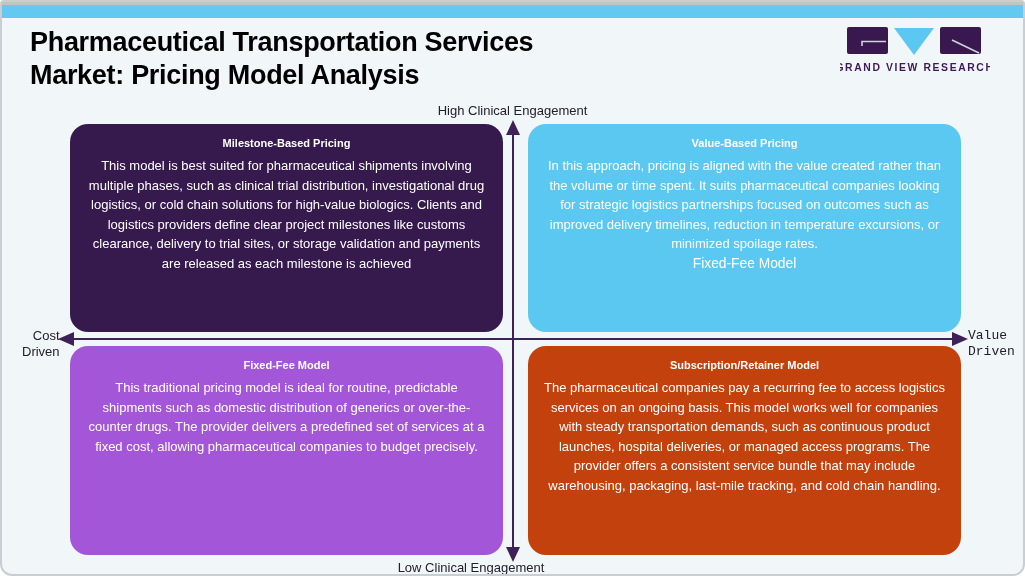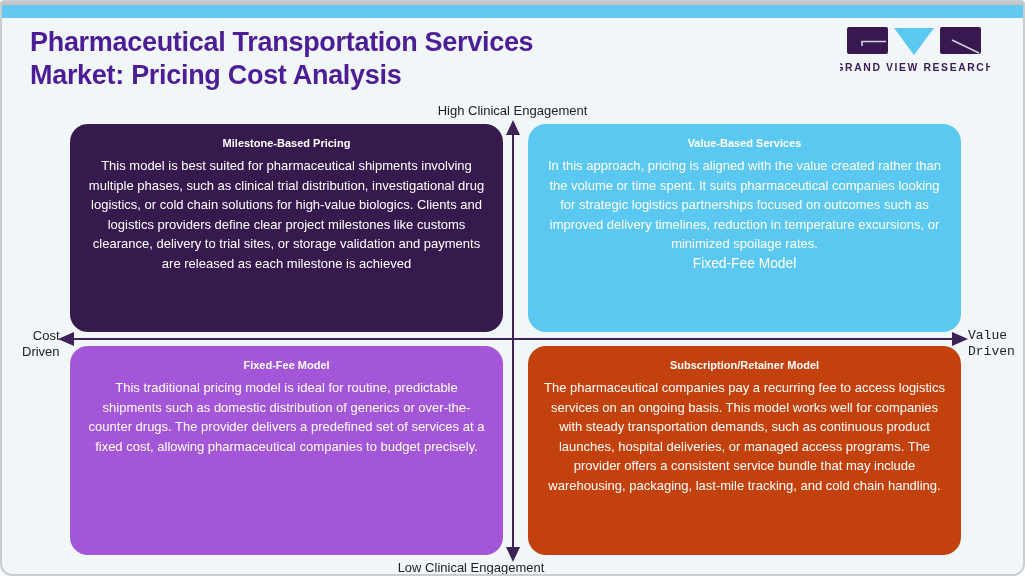--- a/index.html
+++ b/index.html
@@ -21,21 +21,21 @@
     top: 0; left: 0; right: 0;
     height: 16px;
     background: #64c9f1;
     border-top: 3px solid #c4c4c4;
   }
 
   .title-block {
     position: absolute;
     left: 28px;
     top: 24px;
-    color: #4c1d95;
+    color: #000000;
     font-size: 27px;
     font-weight: 800;
     line-height: 33px;
     letter-spacing: -0.3px;
   }
 
   .logo {
     position: absolute;
     right: 33px;
     top: 20px;
@@ -91,21 +91,21 @@
 </style>
 </head>
 <body>
 
 <div class="canvas">
 
   <div class="topbar"></div>
 
   <div class="title-block">
     <div>Pharmaceutical Transportation Services</div>
-    <div>Market: Pricing Cost Analysis</div>
+    <div>Market: Pricing Model Analysis</div>
   </div>
 
   <svg class="logo" viewBox="0 0 150 60">
     <g>
       <rect x="7" y="5" width="41" height="27" rx="2" fill="#38184e"></rect>
       <polyline points="22,24 22,19.5 46,19.5" fill="none" stroke="#cfd3da" stroke-width="1.6"></polyline>
       <polygon points="54,6 94,6 74,33" fill="#5bc8f2"></polygon>
       <rect x="100" y="5" width="41" height="27" rx="2" fill="#38184e"></rect>
       <polyline points="112,18 139,31" fill="none" stroke="#cfd3da" stroke-width="1.6"></polyline>
     </g>
@@ -134,21 +134,21 @@
     <div>Value</div>
     <div>Driven</div>
   </div>
 
   <div class="qbox qbox-tl" style="background-color: rgb(55, 26, 77);">
     <div class="qbox-title">Milestone-Based Pricing</div>
     <div class="qbox-body">This model is best suited for pharmaceutical shipments involving multiple phases, such as clinical trial distribution, investigational drug logistics, or cold chain solutions for high-value biologics. Clients and logistics providers define clear project milestones like customs clearance, delivery to trial sites, or storage validation and payments are released as each milestone is achieved</div>
   </div>
 
   <div class="qbox qbox-tr" style="background-color: rgb(91, 200, 241);">
-    <div class="qbox-title">Value-Based Services</div>
+    <div class="qbox-title">Value-Based Pricing</div>
     <div class="qbox-body">In this approach, pricing is aligned with the value created rather than the volume or time spent. It suits pharmaceutical companies looking for strategic logistics partnerships focused on outcomes such as improved delivery timelines, reduction in temperature excursions, or minimized spoilage rates.</div>
     <div class="qbox-extra">Fixed-Fee Model</div>
   </div>
 
   <div class="qbox qbox-bl" style="background-color: rgb(163, 86, 216);">
     <div class="qbox-title">Fixed-Fee Model</div>
     <div class="qbox-body">This traditional pricing model is ideal for routine, predictable shipments such as domestic distribution of generics or over-the- counter drugs. The provider delivers a predefined set of services at a fixed cost, allowing pharmaceutical companies to budget precisely.</div>
   </div>
 
   <div class="qbox qbox-br" style="background-color: #c2410c;">

